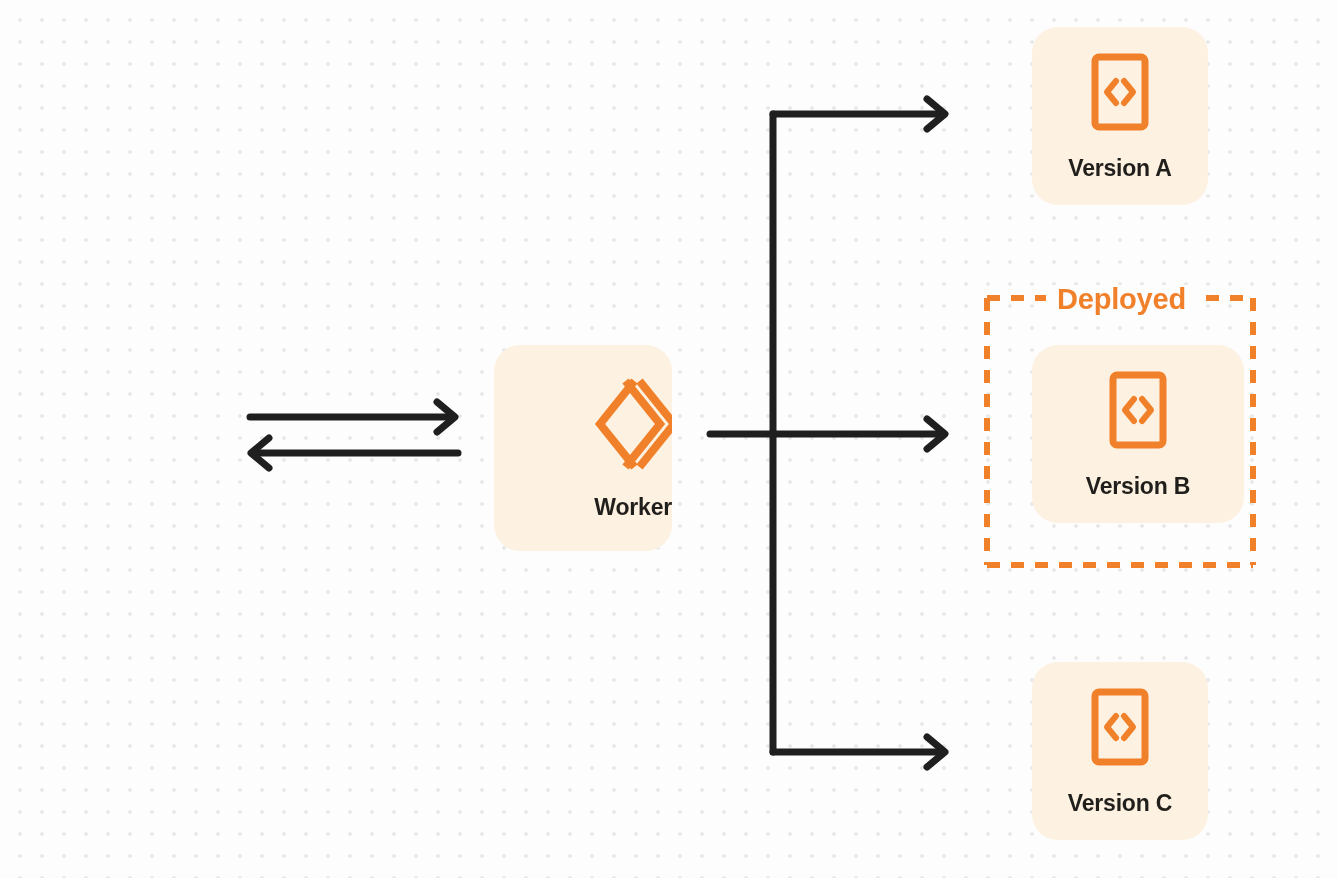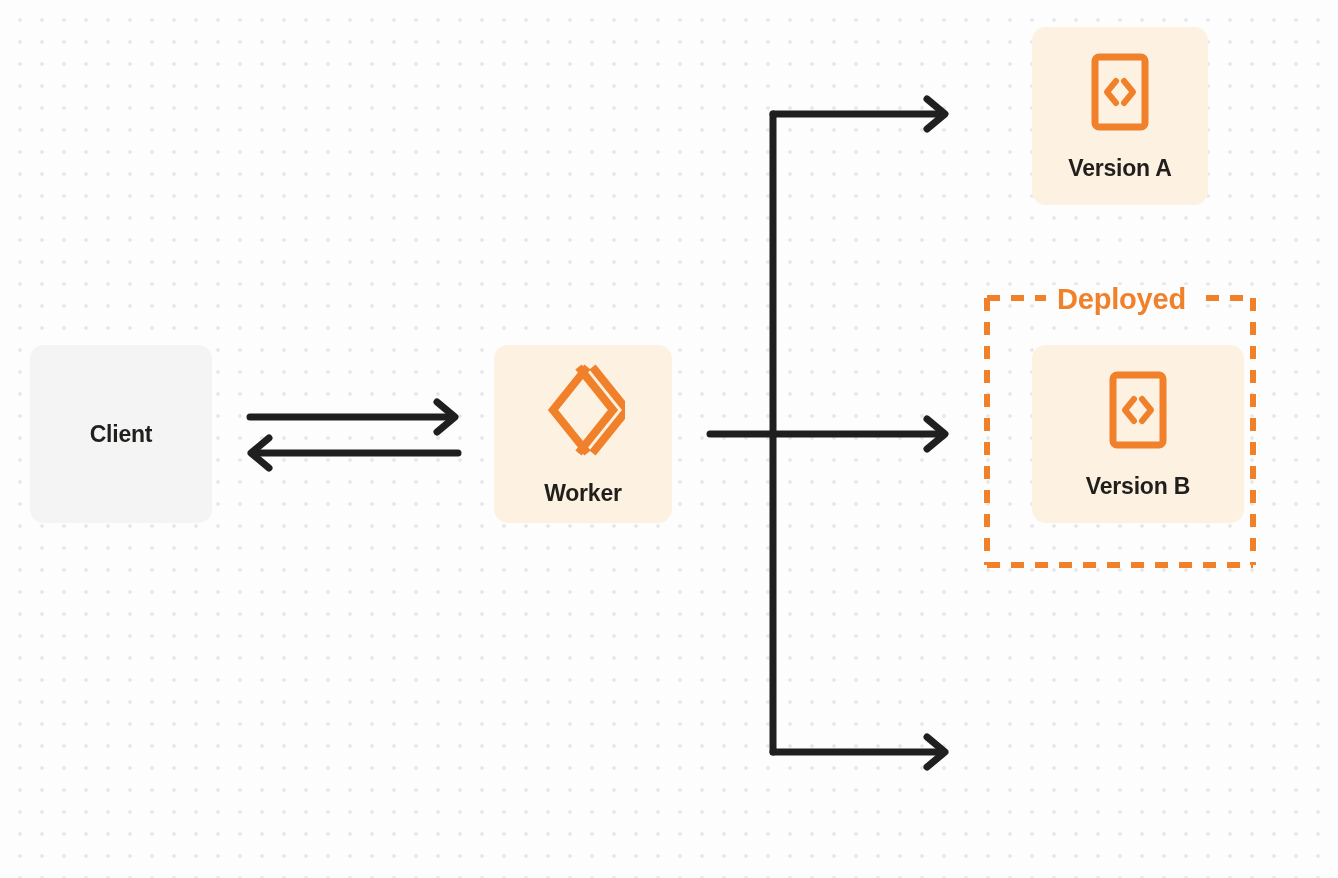--- a/index.html
+++ b/index.html
@@ -20,21 +20,21 @@
     height: 878px;
     background-color: #fdfdfd;
     background-image: radial-gradient(circle, #e9e9ea 1.6px, transparent 1.7px);
     background-size: 22px 22px;
     background-position: 9px 9px;
   }
 
   
   .node {
     position: absolute;
-    border-radius: 14px;
+    border-radius: 26px;
     display: flex;
     flex-direction: column;
     align-items: center;
     justify-content: center;
     box-sizing: border-box;
   }
   .node-client {
     background-color: #f4f4f5;
   }
   .node-worker, .node-version {
@@ -93,25 +93,22 @@
     letter-spacing: 0.3px;
     white-space: nowrap;
   }
   .traffic-line { display: block; }
 </style>
 </head>
 <body>
 
 <div id="canvas">
 
-  <div class="node node-client" style="left:30px; top:345px; width:182px; height:178px;">
-    <span class="node-label">Client</span>
-  </div>
-
-  <div class="node node-worker" style="left:494px; top:345px; width:178px; height:178px;">
+
+  <div class="node node-worker" style="left:494px; top:345px; width:178px; height:206px;align-items:flex-end;">
     <span class="icon-worker">
       <svg width="84" height="92" viewBox="0 0 84 92" fill="none" xmlns="http://www.w3.org/2000/svg">
 
         <path d="M44 6 L12 46 L44 86" stroke="#f1802a" stroke-width="8" stroke-linecap="square" stroke-linejoin="miter" fill="none"></path>
 
         <path d="M40 6 L72 46 L40 86" stroke="#f1802a" stroke-width="8" stroke-linecap="square" stroke-linejoin="miter" fill="none"></path>
 
         <path d="M54 6 L86 46 L54 86" stroke="#f1802a" stroke-width="8" stroke-linecap="square" stroke-linejoin="miter" fill="none"></path>
       </svg>
     </span>
@@ -145,20 +142,30 @@
     <span class="icon-code">
       <svg width="58" height="78" viewBox="0 0 58 78" fill="none" xmlns="http://www.w3.org/2000/svg">
         <rect x="4" y="4" width="50" height="70" rx="4" stroke="#f1802a" stroke-width="7" fill="none"></rect>
         <path d="M25 28 L16 39 L25 50" stroke="#f1802a" stroke-width="6" stroke-linecap="round" stroke-linejoin="round" fill="none"></path>
         <path d="M33 28 L42 39 L33 50" stroke="#f1802a" stroke-width="6" stroke-linecap="round" stroke-linejoin="round" fill="none"></path>
       </svg>
     </span>
     <span class="node-label version-label">Version B</span>
   </div>
 
+  <div class="node node-version" style="left:1032px; top:662px; width:176px; height:178px;">
+    <span class="icon-code">
+      <svg width="58" height="78" viewBox="0 0 58 78" fill="none" xmlns="http://www.w3.org/2000/svg">
+        <rect x="4" y="4" width="50" height="70" rx="4" stroke="#f1802a" stroke-width="7" fill="none"></rect>
+        <path d="M25 28 L16 39 L25 50" stroke="#f1802a" stroke-width="6" stroke-linecap="round" stroke-linejoin="round" fill="none"></path>
+        <path d="M33 28 L42 39 L33 50" stroke="#f1802a" stroke-width="6" stroke-linecap="round" stroke-linejoin="round" fill="none"></path>
+      </svg>
+    </span>
+    <span class="node-label version-label">Version C</span>
+  </div>
 
   <svg class="layer" viewBox="0 0 1338 878" xmlns="http://www.w3.org/2000/svg">
     <g stroke="#1f1f1f" stroke-width="7" fill="none" stroke-linecap="round" stroke-linejoin="round">
 
       <g>
         <line x1="250" y1="417" x2="452" y2="417"></line>
         <polyline points="437,402 455,417 437,432"></polyline>
       </g>
 
       <g>

